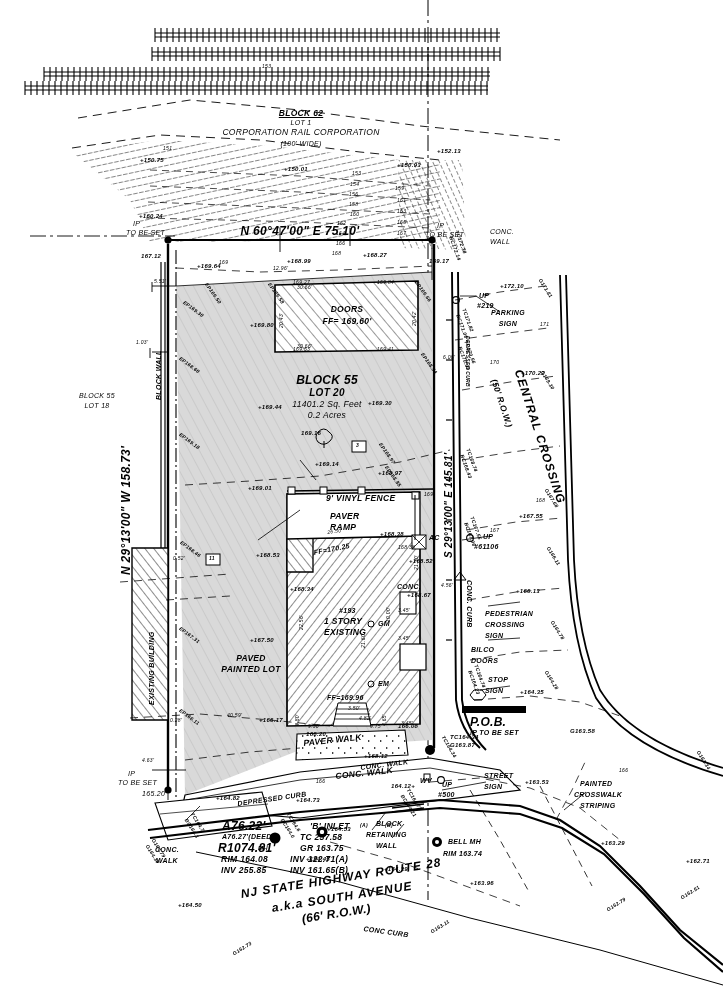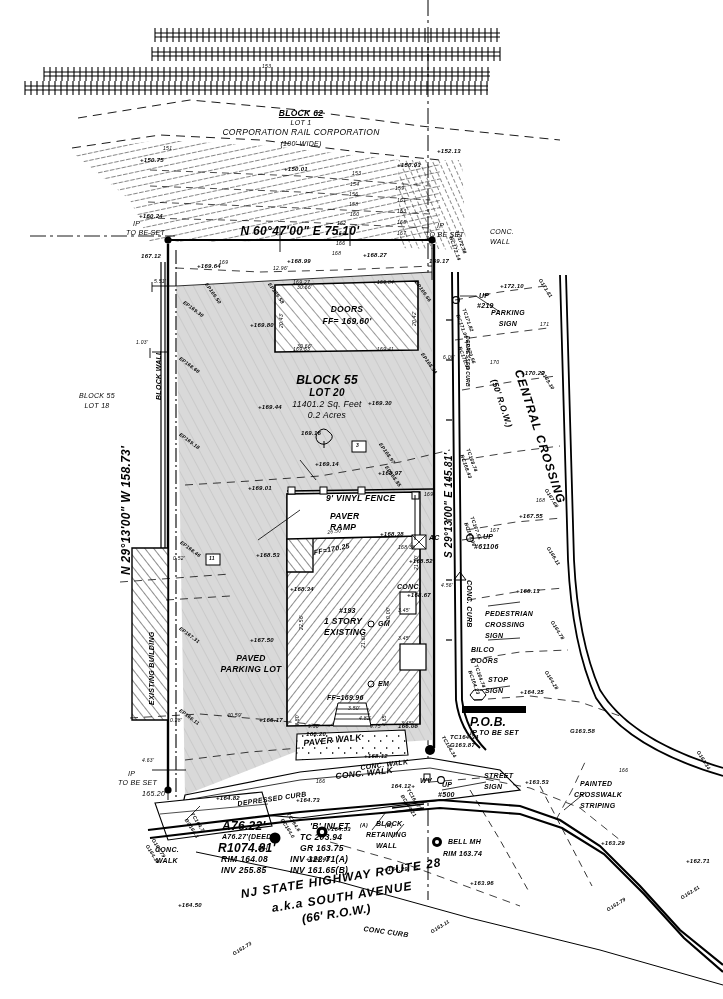--- a/index.html
+++ b/index.html
@@ -632,21 +632,21 @@
   <div class="lbl md ctr" style="left:327px;top:400px;">11401.2  Sq. Feet</div>
   <div class="lbl md ctr" style="left:327px;top:411px;">0.2  Acres</div>
 
   <div class="lbl sm ctr" style="left:97px;top:392px;">BLOCK 55</div>
   <div class="lbl sm ctr" style="left:97px;top:402px;">LOT 18</div>
 
   <div class="lbl sm b" style="left:155px;top:400px;transform:rotate(-90deg);transform-origin:0 0;">BLOCK WALL</div>
   <div class="lbl sm b" style="left:148px;top:705px;transform:rotate(-90deg);transform-origin:0 0;">EXISTING  BUILDING</div>
 
   <div class="lbl md b ctr" style="left:251px;top:654px;">PAVED</div>
-  <div class="lbl md b ctr" style="left:251px;top:665px;">PARKING LOT</div>
+  <div class="lbl md b ctr" style="left:251px;top:665px;">PAINTED LOT</div>
 
   <div class="lbl md b" style="left:326px;top:494px;">9'  VINYL  FENCE</div>
 
   <div class="lbl md b" style="left:330px;top:512px;">PAVER</div>
   <div class="lbl md b" style="left:330px;top:523px;">RAMP</div>
 
   <div class="lbl sm b" style="left:339px;top:607px;">#193</div>
   <div class="lbl md b" style="left:324px;top:617px;">1 STORY</div>
   <div class="lbl md b" style="left:324px;top:628px;">EXISTING</div>
   <div class="lbl sm b" style="left:327px;top:694px;">FF=169.96</div>
@@ -731,21 +731,21 @@
 
   <div class="lbl xl b" style="left:222px;top:820px;">A76.22'</div>
   <div class="lbl sm b" style="left:222px;top:833px;">A76.27'(DEED)</div>
   <div class="lbl xl b" style="left:218px;top:842px;">R1074.81'</div>
 
   <div class="lbl xs b" style="left:258px;top:845px;">MH</div>
   <div class="lbl md b" style="left:221px;top:855px;">RIM  164.08</div>
   <div class="lbl md b" style="left:221px;top:866px;">INV  255.85</div>
 
   <div class="lbl md b" style="left:298px;top:822px;margin-left:12px;">'B'  INLET</div>
-  <div class="lbl md b" style="left:300px;top:833px;">TC  203.94</div>
+  <div class="lbl md b" style="left:300px;top:833px;">TC  257.58</div>
   <div class="lbl md b" style="left:300px;top:844px;">GR  163.75</div>
   <div class="lbl md b" style="left:290px;top:855px;">INV  122.71(A)</div>
   <div class="lbl md b" style="left:290px;top:866px;text-align:right;">INV  161.65(B)</div>
   <div class="lbl tiny b" style="left:360px;top:823px;">(A)</div>
   <div class="lbl tiny b" style="left:385px;top:823px;">(B)</div>
 
   <div class="lbl sm b" style="left:376px;top:820px;">BLOCK</div>
   <div class="lbl sm b" style="left:366px;top:831px;">RETAINING</div>
   <div class="lbl sm b" style="left:376px;top:842px;">WALL</div>
 

